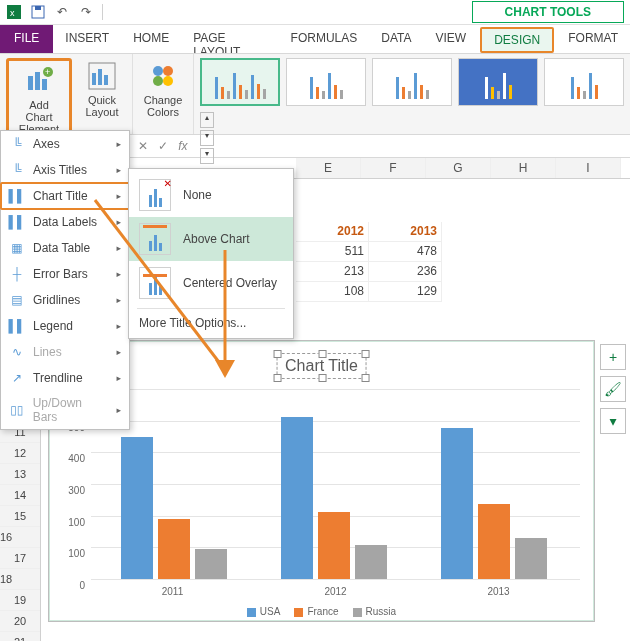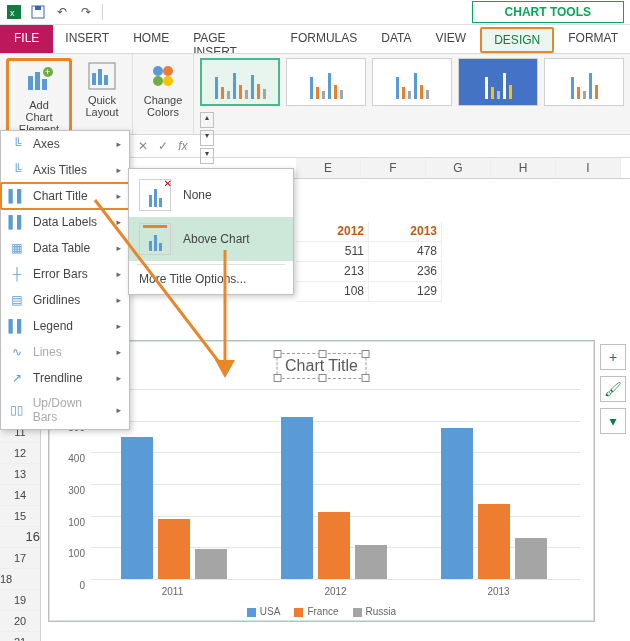--- a/index.html
+++ b/index.html
@@ -2,21 +2,21 @@
 <html><head>
 <meta charset="utf-8">
 <style>
 html,body{margin:0;padding:0;font-family:"Segoe UI",Tahoma,sans-serif;font-size:12px;color:#444;background:#fff;width:630px;height:641px;overflow:hidden}
 .titlebar{height:24px;background:#fff;border-bottom:1px solid #e0e0e0;display:flex;align-items:center;padding:0 6px;gap:8px}
 .qat-ico{width:16px;height:16px;display:inline-flex;align-items:center;justify-content:center;color:#555}
 .qat-sep{width:1px;height:16px;background:#d0d0d0}
 .chart-tools{margin-left:auto;padding:3px 32px;background:#fff;border:1px solid #07a858;color:#07a858;font-size:12px;font-weight:600}
 .ribbon-tabs{height:28px;display:flex;align-items:stretch;background:#fff}
 .rt{padding:6px 12px 4px;font-size:12px;color:#444;cursor:pointer}
-.rt.file{background:#be185d;color:#fff;font-weight:400;padding:6px 14px}
+.rt.file{background:#701a75;color:#fff;font-weight:400;padding:6px 14px}
 .rt.design{color:#107c41;border:2px solid #e8862a;border-radius:2px;margin:2px 2px 0;padding:4px 12px 2px;background:#eaf6ef;font-weight:400}
 .ribbon-body{height:80px;background:#f5f5f5;border-top:1px solid #d8d8d8;border-bottom:1px solid #d8d8d8;display:flex;position:relative}
 .rb-group{display:flex;flex-direction:column;align-items:center;justify-content:flex-start;padding:4px 6px;border-right:1px solid #e0e0e0;position:relative}
 .rb-btn{display:flex;flex-direction:column;align-items:center;font-size:11px;line-height:12px;color:#444;cursor:pointer;padding:2px 4px}
 .rb-btn .ic{width:32px;height:32px;margin-bottom:2px;display:flex;align-items:center;justify-content:center}
 .addchart-hl{border:3px solid #e8862a;border-radius:3px;padding:2px}
 .chart-styles{flex:1;display:flex;flex-direction:column;padding:4px 6px 2px;gap:0}
 .cs-row{display:flex;gap:6px;flex-wrap:wrap;align-items:center}
 .cs-thumb{width:80px;height:48px;border:1px solid #d0d0d0;background:#fff;display:flex;align-items:flex-end;justify-content:center;gap:3px;padding:4px 4px 6px;box-sizing:border-box}
 .cs-thumb.sel{outline:2px solid #48b98a;outline-offset:-2px;background:#e7f5ee}
@@ -84,21 +84,21 @@
   <span class="qat-ico">↶</span>
   <span class="qat-ico">↷</span>
   <span class="qat-sep"></span>
   <div class="chart-tools">CHART TOOLS</div>
 </div>
 
 <div class="ribbon-tabs">
   <div class="rt file">FILE</div>
   <div class="rt">INSERT</div>
   <div class="rt">HOME</div>
-  <div class="rt">PAGE INSERT</div>
+  <div class="rt">PAGE LAYOUT</div>
   <div class="rt">FORMULAS</div>
   <div class="rt">DATA</div>
   <div class="rt">VIEW</div>
   <div class="rt design">DESIGN</div>
   <div class="rt">FORMAT</div>
 </div>
 
 <div class="ribbon-body">
   <div class="rb-group">
     <div style="display:flex;gap:6px">
@@ -302,35 +302,44 @@
   </div>
   <div class="sub-item hl">
     <div class="sub-ico">
         <span style="position:absolute;top:1px;left:3px;right:3px;height:3px;background:#ed7d31"></span>
         <span class="mini-bar" style="height:10px"></span>
         <span class="mini-bar" style="height:16px"></span>
         <span class="mini-bar" style="height:8px"></span>
       </div>
     <span>Above Chart</span>
   </div>
+  <div class="sub-item">
+    <div class="sub-ico">
+        <span class="mini-bar" style="height:12px"></span>
+        <span class="mini-bar" style="height:18px"></span>
+        <span class="mini-bar" style="height:9px"></span>
+        <span style="position:absolute;top:6px;left:3px;right:3px;height:3px;background:#ed7d31"></span>
+      </div>
+    <span>Centered Overlay</span>
+  </div>
   <div class="sub-sep"></div>
   <div class="sub-item" style="padding:4px 10px">
     <span>More Title Options...</span>
   </div>
 </div>
 
 <div style="position:absolute;left:0;top:380px;width:40px;background:#f3f3f3;border-right:1px solid #d0d0d0">
   <div style="height:20px;line-height:20px;text-align:center;font-size:11px;border-bottom:1px solid #eee">9</div>
   <div style="height:20px;line-height:20px;text-align:center;font-size:11px;border-bottom:1px solid #eee">10</div>
   <div style="height:20px;line-height:20px;text-align:center;font-size:11px;border-bottom:1px solid #eee">11</div>
   <div style="height:20px;line-height:20px;text-align:center;font-size:11px;border-bottom:1px solid #eee">12</div>
   <div style="height:20px;line-height:20px;text-align:center;font-size:11px;border-bottom:1px solid #eee">13</div>
   <div style="height:20px;line-height:20px;text-align:center;font-size:11px;border-bottom:1px solid #eee">14</div>
   <div style="height:20px;line-height:20px;text-align:center;font-size:11px;border-bottom:1px solid #eee">15</div>
-  <div style="height:20px;line-height:20px;text-align:right;font-size:13px;border-bottom:1px solid #eee">16</div>
+  <div style="height:20px;line-height:20px;text-align:left;font-size:11px;border-bottom:1px solid #eee">16</div>
   <div style="height:20px;line-height:20px;text-align:center;font-size:11px;border-bottom:1px solid #eee">17</div>
   <div style="height:20px;line-height:20px;font-size:11px;border-bottom:1px solid #eee">18</div>
   <div style="height:20px;line-height:20px;text-align:center;font-size:11px;border-bottom:1px solid #eee">19</div>
   <div style="height:20px;line-height:20px;text-align:center;font-size:11px;border-bottom:1px solid #eee">20</div>
   <div style="height:20px;line-height:20px;text-align:center;font-size:11px;border-bottom:1px solid #eee">21</div>
 </div>
 
 <div class="chartobj">
   <div class="ctitle">
     <span>Chart Title</span>

